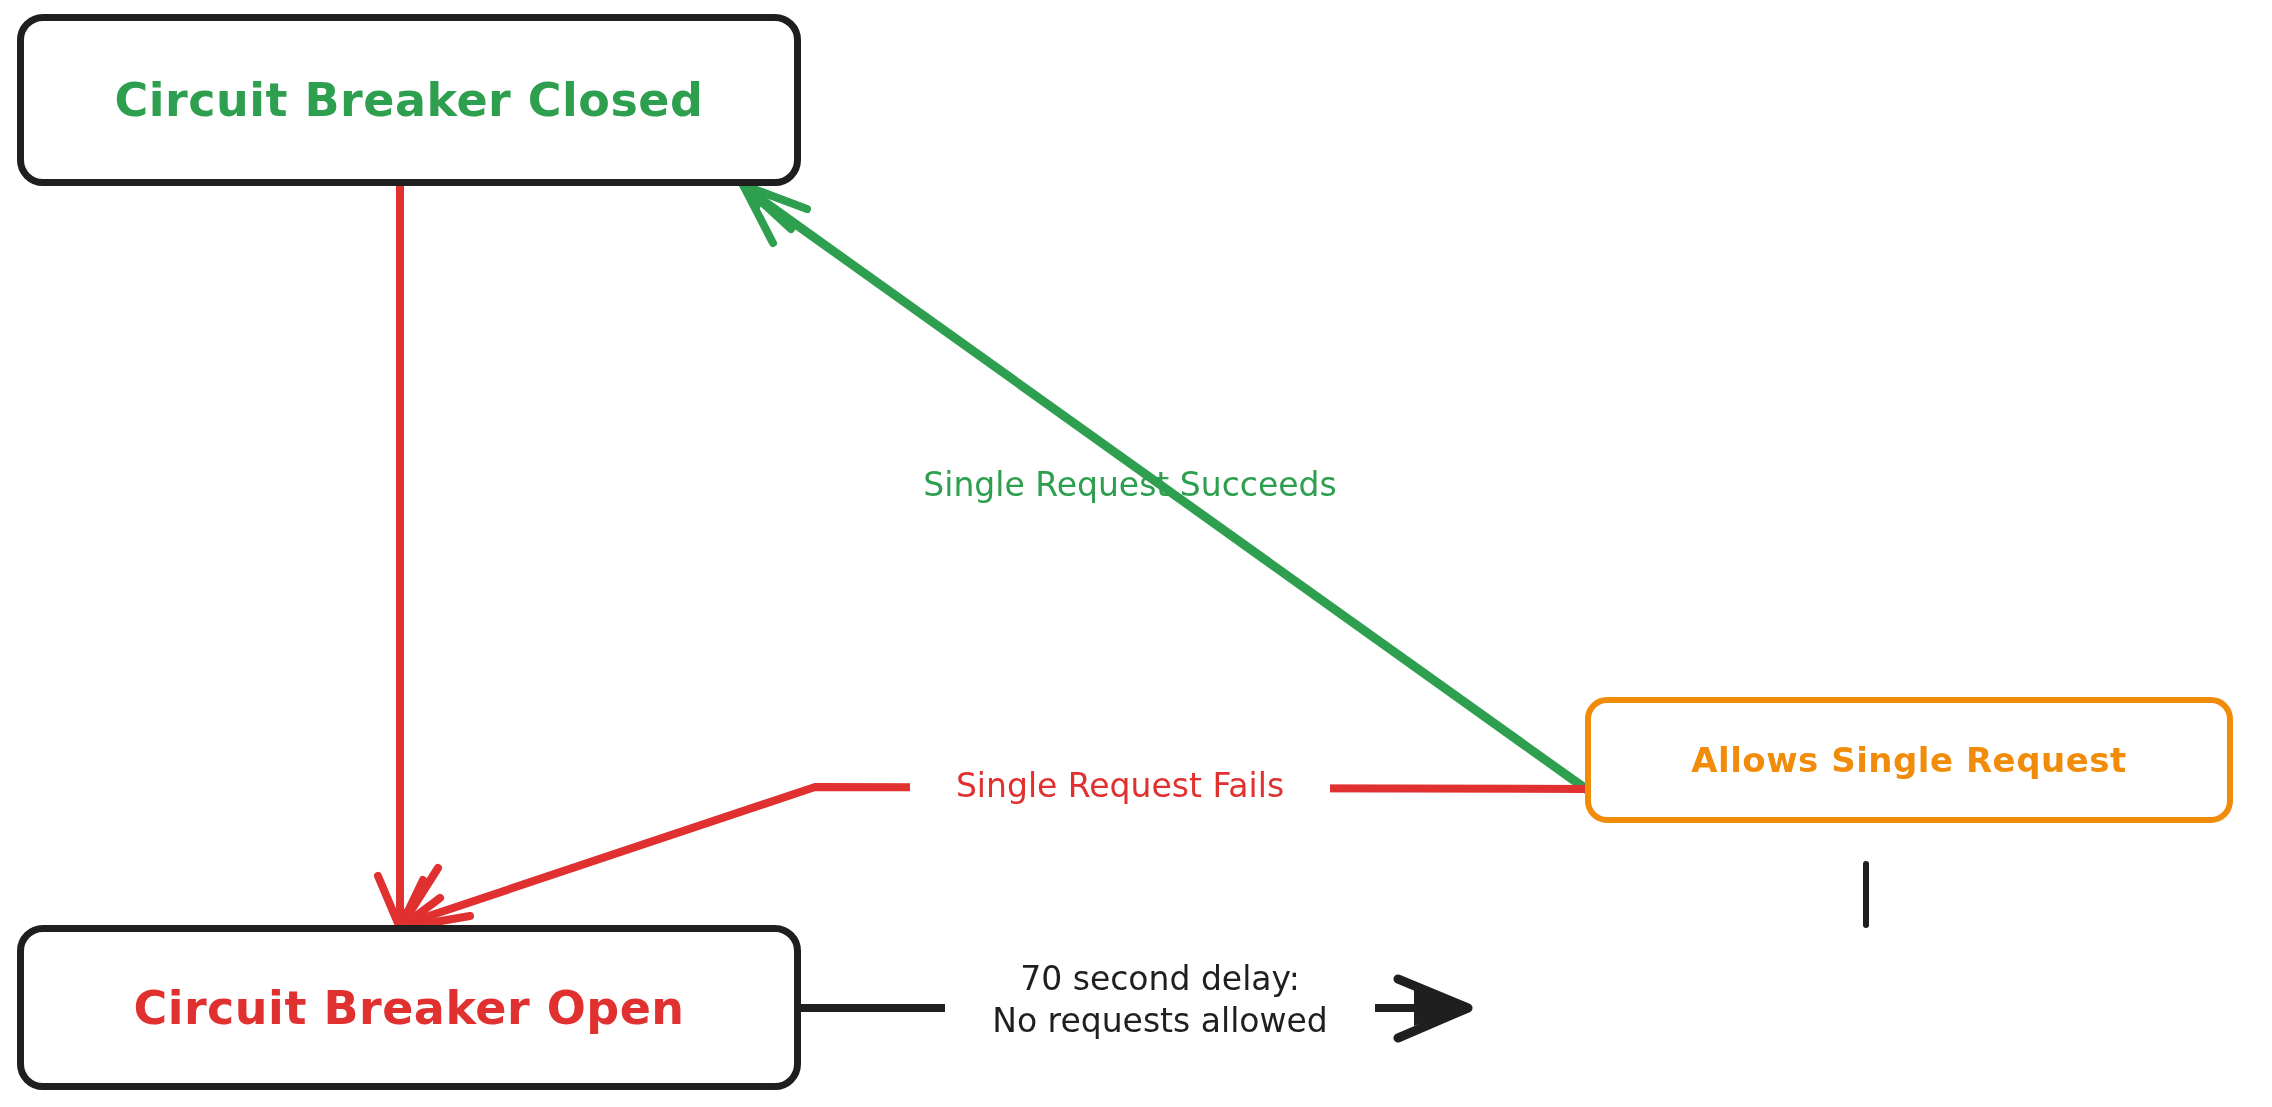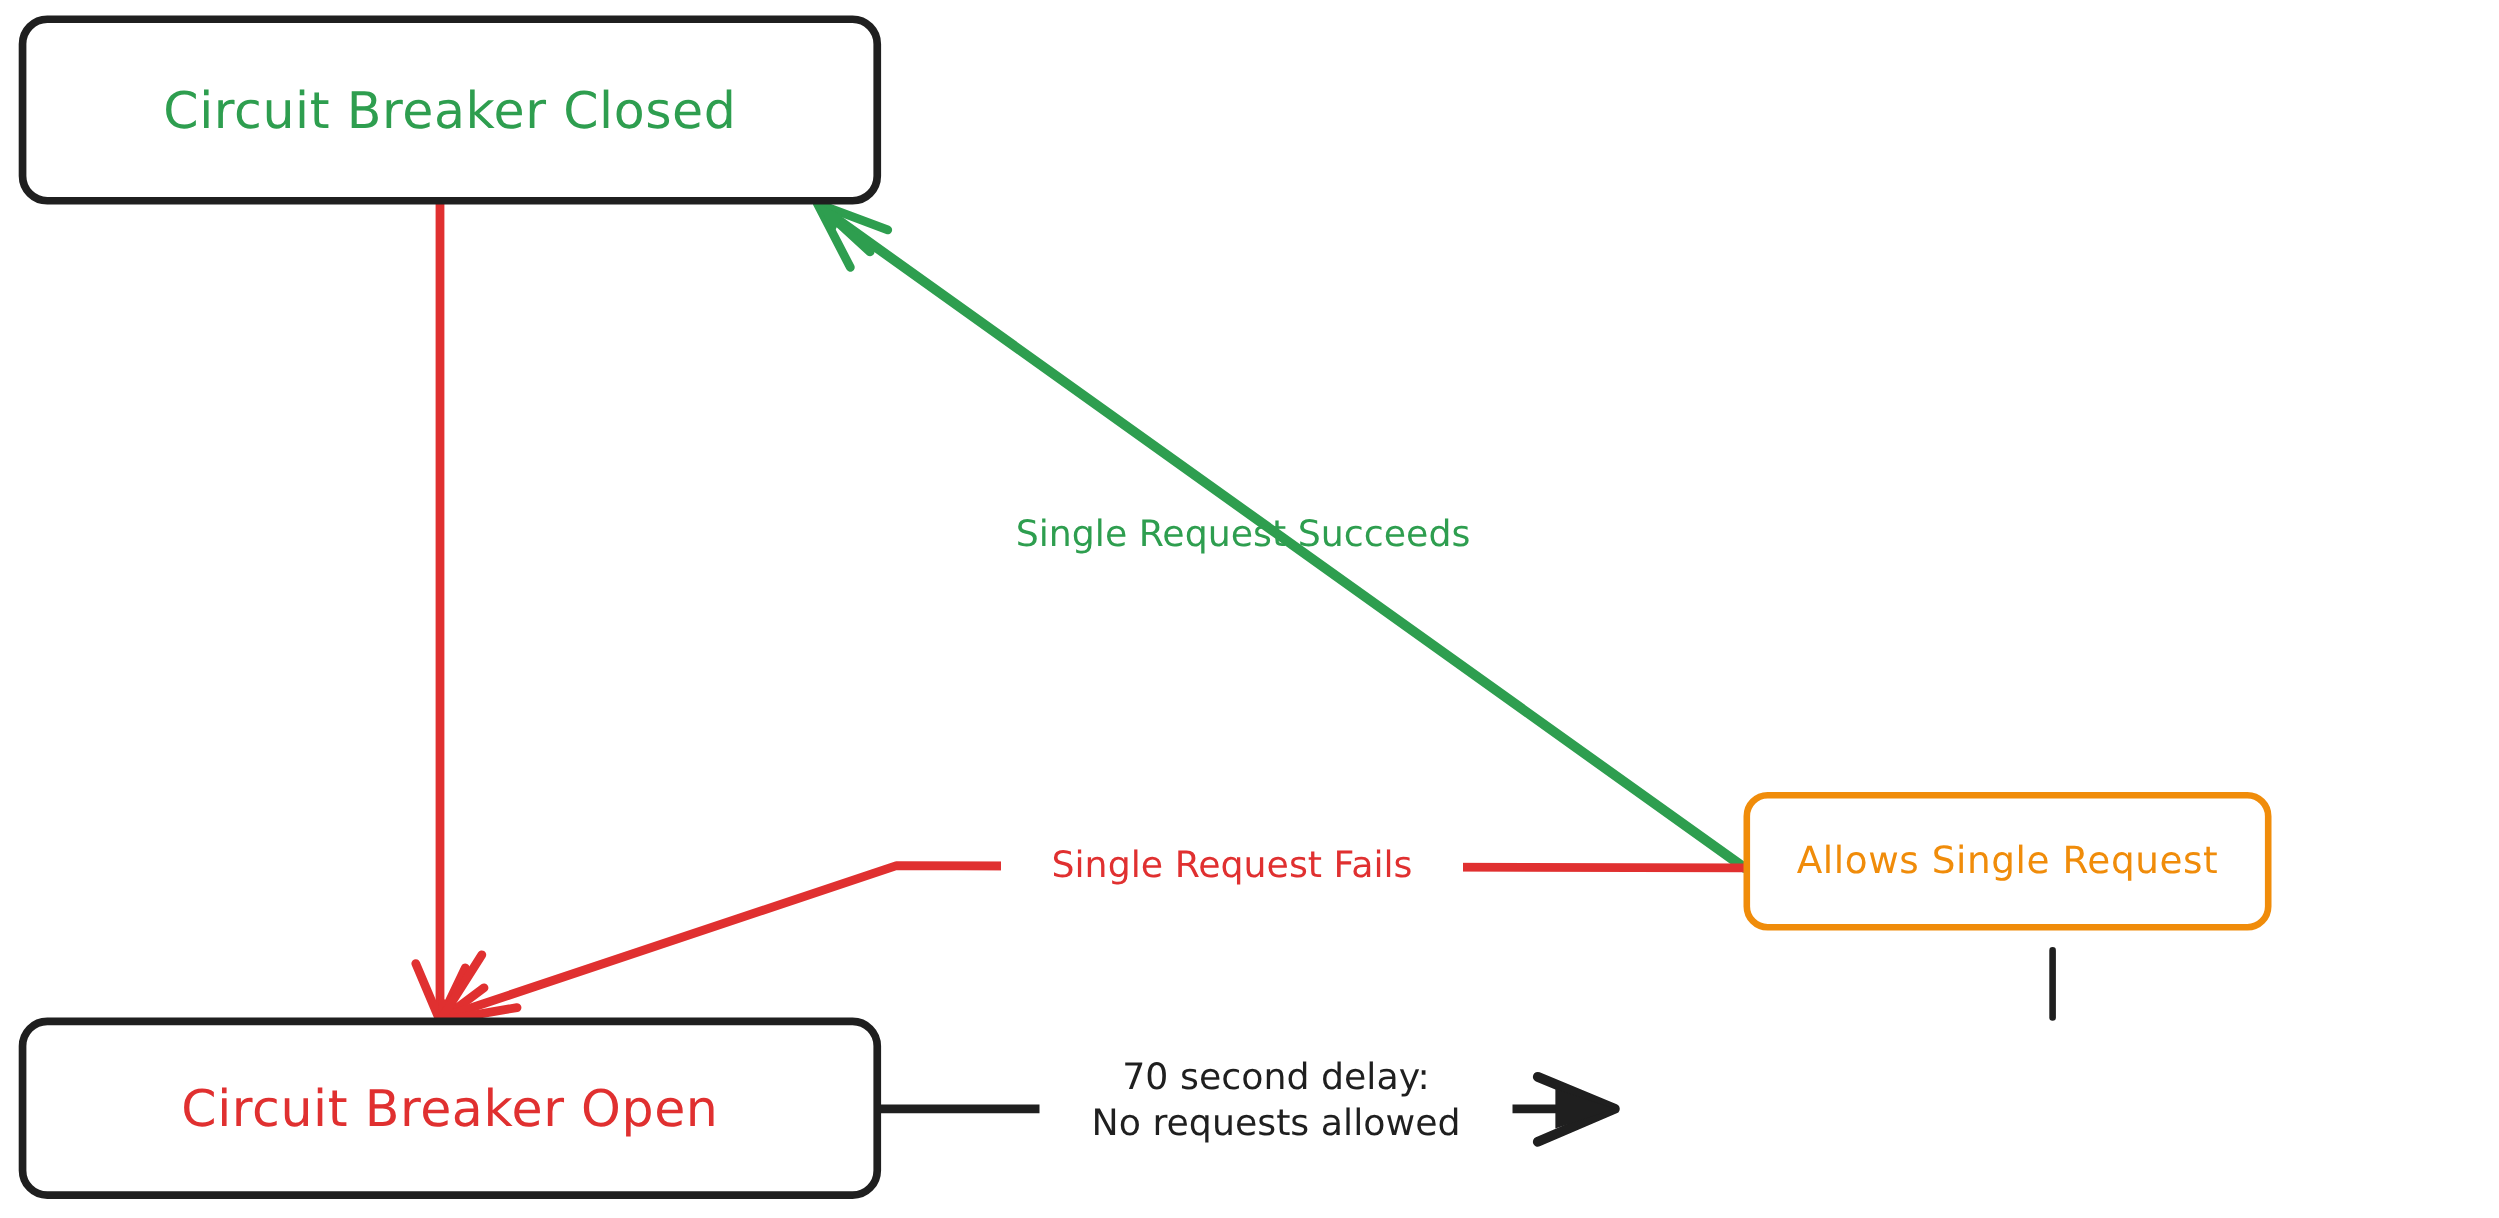--- a/index.html
+++ b/index.html
@@ -34,21 +34,21 @@
   }
   .node-black {
     border: 7px solid #1f1f1f;
   }
   .node-orange {
     border: 6px solid #f08c0a;
     border-radius: 22px;
   }
   .node-label {
     font-family: "DejaVu Sans", sans-serif;
-    font-weight: 400;
+    font-weight: 700;
     letter-spacing: 0.5px;
     white-space: nowrap;
   }
   #node-closed {
     left: 17px;
     top: 14px;
     width: 784px;
     height: 172px;
   }
   #node-closed .node-label {
@@ -70,22 +70,22 @@
     top: 925px;
     width: 787px;
     height: 162px;
   }
   #node-halfopen .node-label {
     color: #f08c0a;
     font-size: 46px;
   }
   #node-allows {
     left: 1585px;
-    top: 720px;
-    width: 480px;
+    top: 697px;
+    width: 648px;
     height: 126px;
   }
   #node-allows .node-label {
     color: #f08c0a;
     font-size: 34px;
   }
   .edge-label {
     position: absolute;
     text-align: center;
     font-family: "DejaVu Sans", sans-serif;

